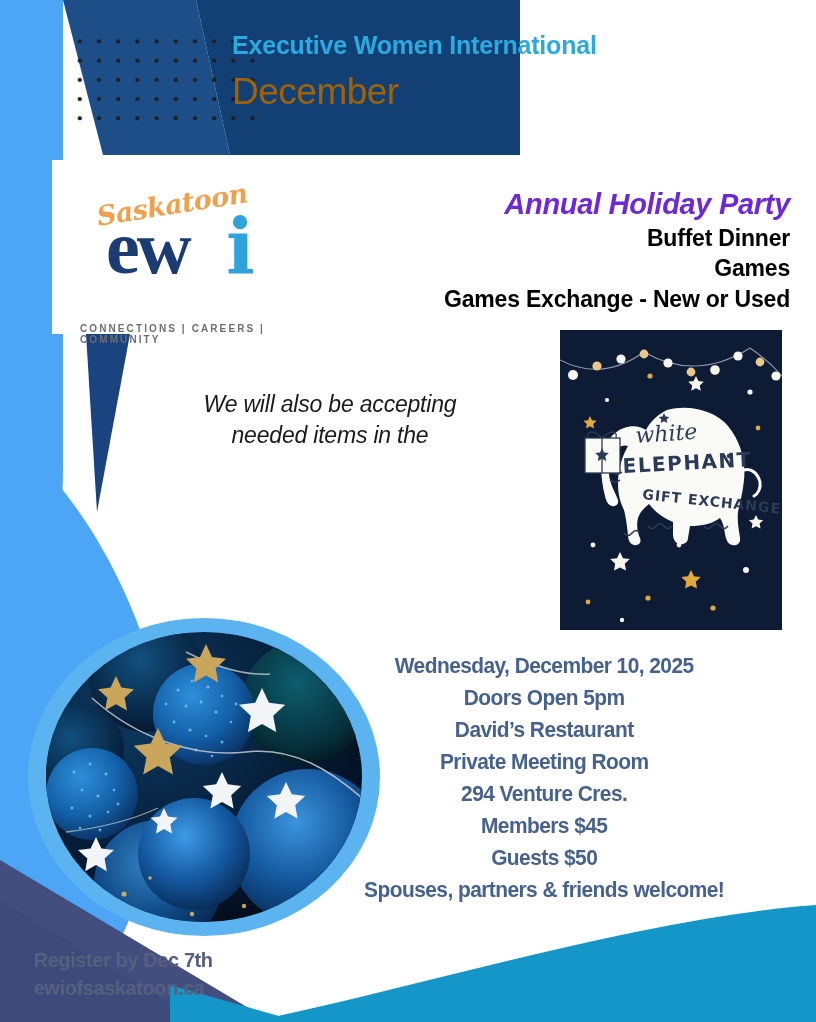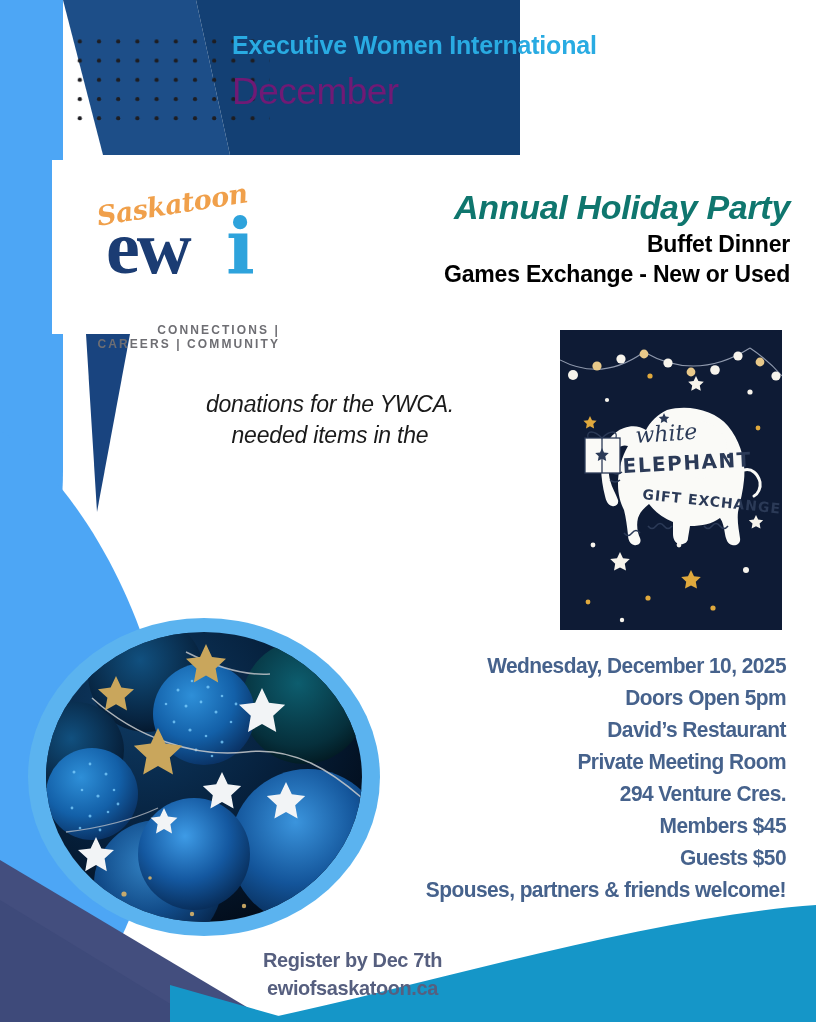--- a/index.html
+++ b/index.html
@@ -35,65 +35,65 @@
     font-size:76px; font-weight:bold; color:#1B3C73; line-height:1;
     letter-spacing:-3px;
   }
   .logo-i {
     position:absolute; left:146px; top:22px;
     font-family:"DejaVu Serif", serif;
     font-size:76px; font-weight:bold; color:#2EA3DC; line-height:1;
   }
   .logo-tag {
     position:absolute; left:0; top:136px; width:100%;
-    text-align:right; font-size:12px; color:#6E6E73;
+    text-align:left; font-size:10px; color:#6E6E73;
     letter-spacing:2.1px; font-weight:bold;
   }
 
   
   .hdr { position:absolute; right:24px; top:18px; width:560px; z-index:7;margin-top:12px; }
   .hdr-l1, .hdr-l2 {
     font-size:25px; font-weight:bold; color:#29ABE2; line-height:1.22;
     letter-spacing:-0.2px;
   }
   .hdr-month {
-    font-size:37px; color:#701a75; line-height:1.25; margin-top:8px;
+    font-size:37px; color:#a16207; line-height:1.25; margin-top:8px;
     letter-spacing:-0.5px;
   }
 
   
   .event { position:absolute; right:26px; top:186px; width:560px; text-align:right; z-index:7; }
   .event-title {
-    font-size:34px; font-weight:bold; font-style:italic; color:#0f766e;
+    font-size:29px; font-weight:bold; font-style:italic; color:#6d28d9;
     line-height:1.26; letter-spacing:-0.3px;
   }
   .event-line {
     font-size:23px; font-weight:bold; color:#000000; line-height:1.33;
     letter-spacing:-0.2px;
   }
 
   
   .donate {
     position:absolute; left:155px; top:389px; width:350px;
     text-align:center; z-index:7;
   }
   .donate-line {
     font-size:23px; font-style:italic; color:#1a1a1a; line-height:1.36;
     letter-spacing:-0.2px;
   }
 
   
-  .details { position:absolute; right:30px; top:650px; width:520px; text-align:right; z-index:7; }
+  .details { position:absolute; right:30px; top:650px; width:520px; text-align:center; z-index:7; }
   .details-line {
     font-size:22.5px; font-weight:bold; color:#46628C; line-height:1.42;
     letter-spacing:-0.6px; transform:scaleX(0.93); transform-origin:right center;
   }
 
   
-  .footer { position:absolute; left:0; top:946px; width:705px; text-align:center; z-index:9; }
+  .footer { position:absolute; left:16px; top:946px; width:705px; text-align:left; z-index:9; }
   .footer-line {
     font-size:21px; font-weight:bold; color:#565F7F; line-height:1.35;
     letter-spacing:-0.4px; transform:scaleX(0.95);
   }
 
   
   .we-card {
     position:absolute; left:560px; top:330px; width:222px; height:300px;
     background:#0E1B35; z-index:6; overflow:hidden;
   }
@@ -151,25 +151,26 @@
       <div class="logo-sask">Saskatoon</div>
       <div class="logo-ewi">ew</div>
       <div class="logo-i">i</div>
       <div class="logo-tag">CONNECTIONS | CAREERS | COMMUNITY</div>
     </div>
   </div>
 
   <div class="event">
     <div class="event-title">Annual Holiday Party</div>
     <div class="event-line">Buffet Dinner</div>
+    <div class="event-line">Games</div>
     <div class="event-line">Games Exchange - New or Used</div>
   </div>
 
   <div class="donate">
-    <div class="donate-line">donations for the YWCA.</div>
+    <div class="donate-line">We will also be accepting</div>
     <div class="donate-line">needed items in the</div>
   </div>
 
   <div class="we-card">
     <svg class="we-svg" viewBox="0 0 222 300" preserveAspectRatio="none">
       <rect x="0" y="0" width="222" height="300" fill="#0E1B35"></rect>
 
       <path d="M0,30 Q42,52 84,22" stroke="#8F99AD" stroke-width="1.1" fill="none"></path>
       <path d="M84,22 Q136,52 190,18" stroke="#8F99AD" stroke-width="1.1" fill="none"></path>
       <path d="M190,18 Q208,30 222,46" stroke="#8F99AD" stroke-width="1.1" fill="none"></path>

